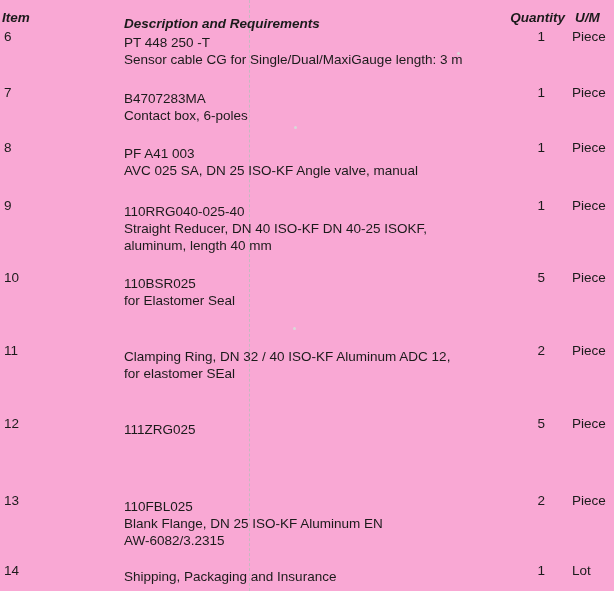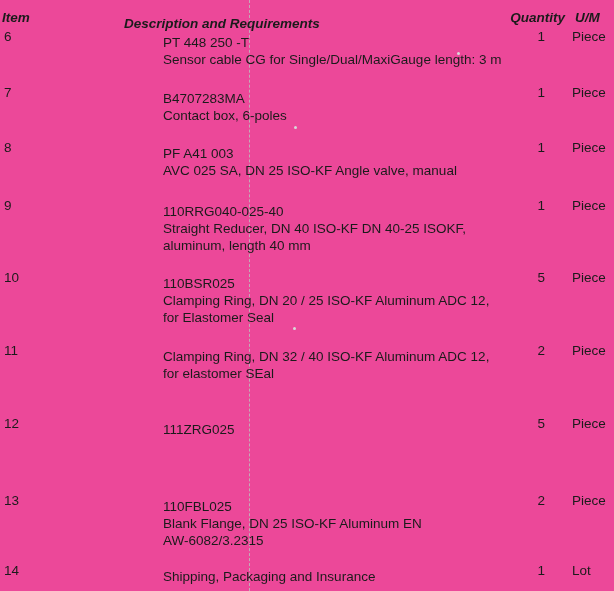--- a/index.html
+++ b/index.html
@@ -1,20 +1,20 @@
 <!DOCTYPE html>
 <html><head>
 <meta charset="utf-8">
 <style>
   html, body { margin: 0; padding: 0; background: #ffffff; }
   #page {
     position: relative;
     width: 614px;
     height: 591px;
-    background: #ec4899;
+    background: #f9a8d4;
     font-family: "Liberation Sans", "DejaVu Sans", sans-serif;
     font-size: 13.5px;
     line-height: 17px;
     color: #1b1b1b;
     overflow: hidden;
   }
   
   .fold-line {
     position: absolute;
     left: 249px;
@@ -26,21 +26,21 @@
   }
   .speck {
     position: absolute;
     width: 3px; height: 3px;
     border-radius: 50%;
     background: #d9d9d9;
   }
   .row { position: absolute; left: 0; width: 614px; }
   .c-item { position: absolute; left: 4px; top: 0; white-space: nowrap; }
   .c-desc { position: absolute; left: 124px; top: 6px; }
-  .dline { white-space: nowrap; margin-left: 39px; }
+  .dline { white-space: nowrap; }
   .c-qty { position: absolute; left: 465px; top: 0; width: 80px; text-align: right; }
   .c-um  { position: absolute; left: 572px; top: 0; white-space: nowrap; }
   .hdr { font-weight: bold; font-style: italic; }
   .hdr .c-item { left: 2px; }
   .hdr .c-qty { width: 100px; } 
   .hdr .c-um { left: 575px; }
 </style>
 </head>
 <body>
 
@@ -96,21 +96,20 @@
       <div class="dline">aluminum, length 40 mm</div>
     </div>
     <div class="c-qty">1</div>
     <div class="c-um">Piece</div>
   </div>
 
   <div class="row" style="top:269px">
     <div class="c-item">10</div>
     <div class="c-desc">
       <div class="dline">110BSR025</div>
-      <div class="dline">Clamping Ring, DN 20 / 25 ISO-KF Aluminum ADC 12,</div>
       <div class="dline">for Elastomer Seal</div>
     </div>
     <div class="c-qty">5</div>
     <div class="c-um">Piece</div>
   </div>
 
   <div class="row" style="top:342px">
     <div class="c-item">11</div>
     <div class="c-desc">
       <div class="dline">Clamping Ring, DN 32 / 40 ISO-KF Aluminum ADC 12,</div>

